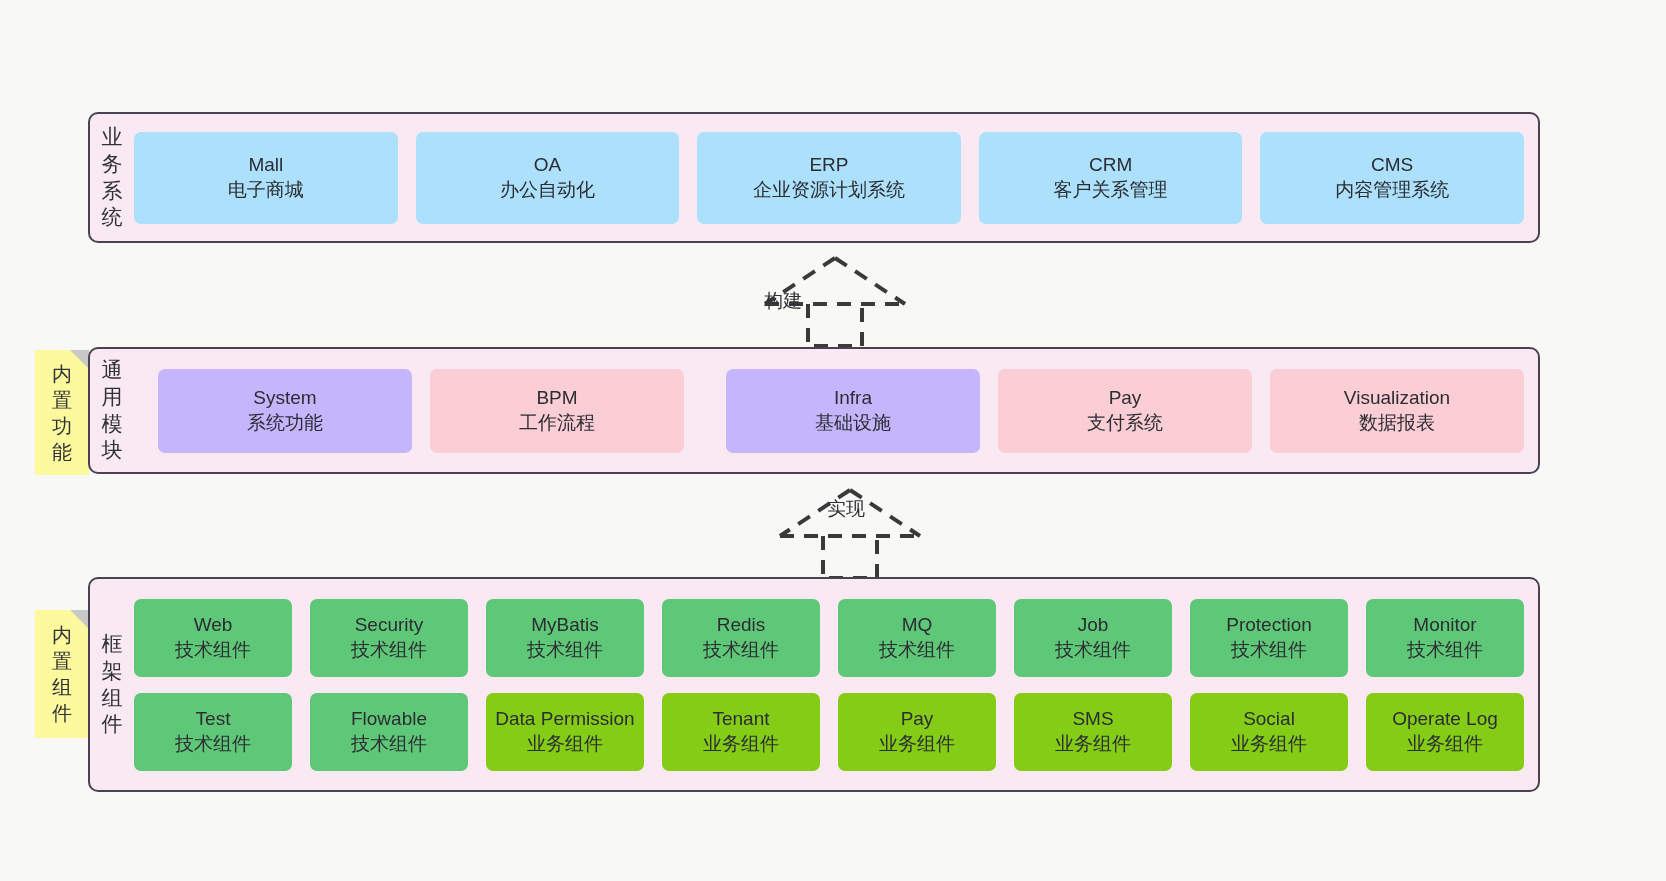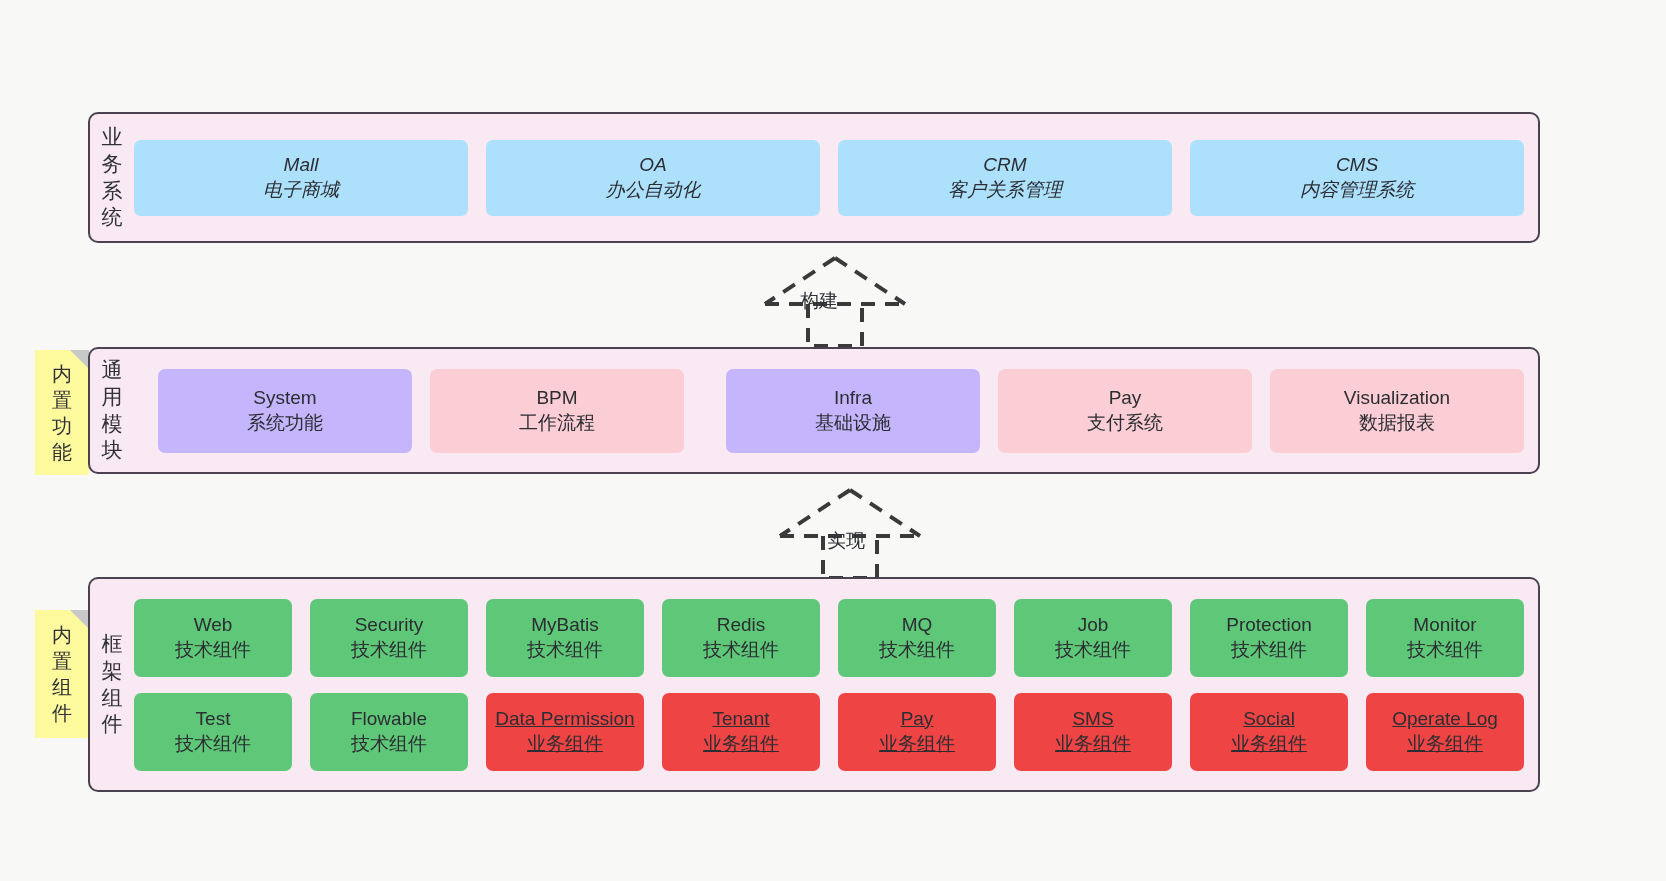--- a/index.html
+++ b/index.html
@@ -71,41 +71,41 @@
     text-align: center;
     color: #2b2d33;
     font-size: 19px;
     line-height: 1.30;
     padding: 4px 6px;
   }
   .card .t-en { display: block; }
   .card .t-cn { display: block; text-align: center; }
 
   
-  .row-h-biz   .card { height: 76px; font-style: italic; }
+  .row-h-biz   .card { height: 92px; }
   .row-h-mod   .card { height: 84px; }
   .row-h-frame .card { height: 78px; }
 
   
   #panel-business {
     left: 88px;  top: 112px;  width: 1452px; height: 131px;
   }
   #panel-modules {
     left: 88px;  top: 347px;  width: 1452px; height: 127px;
   }
   #panel-framework {
     left: 88px;  top: 577px;  width: 1452px; height: 215px;
   }
 
   
   .c-blue        { background: #ace0fb; }
   .c-red         { background: #c4b5fd; margin-left: 24px; }
   .c-pink        { background: #fbcdd4; }
   .c-green       { background: #5fc878; }
-  .c-green-light { background: #ef4444; text-decoration: underline; }
+  .c-green-light { background: #84cc16; }
 
   
   .note {
     position: absolute;
     box-sizing: border-box;
     width: 54px;
     background: #fcfa9d;
     display: flex;
     flex-direction: column;
     align-items: center;
@@ -135,23 +135,23 @@
   }
   .conn-label {
     position: absolute;
     font-size: 19px;
     color: #2f3136;
     background: transparent;
     user-select: none;
     white-space: nowrap;
   }
   #conn-build { left: 745.0px; top: 252px; width: 180px; height: 96px; }
-  #conn-build-label { left: 800px; top: 288px; }
+  #conn-build-label { left: 764px; top: 288px; }
   #conn-impl  { left: 760px; top: 484px; width: 180px; height: 96px; }
-  #conn-impl-label  { left: 827px; top: 528px; }
+  #conn-impl-label  { left: 827px; top: 496px; }
 </style>
 </head>
 <body>
 
 <div id="canvas">
 
   <div class="layer-panel" id="panel-business">
     <div class="layer-label">
       <span>业</span>
       <span>务</span>
@@ -160,20 +160,24 @@
     </div>
     <div class="layer-body">
       <div class="card-row row-h-biz">
         <div class="card c-blue">
           <span class="t-en">Mall</span>
           <span class="t-cn">电子商城</span>
         </div>
         <div class="card c-blue">
           <span class="t-en">OA</span>
           <span class="t-cn">办公自动化</span>
+        </div>
+        <div class="card c-blue">
+          <span class="t-en">ERP</span>
+          <span class="t-cn">企业资源计划系统</span>
         </div>
         <div class="card c-blue">
           <span class="t-en">CRM</span>
           <span class="t-cn">客户关系管理</span>
         </div>
         <div class="card c-blue">
           <span class="t-en">CMS</span>
           <span class="t-cn">内容管理系统</span>
         </div>
       </div>

